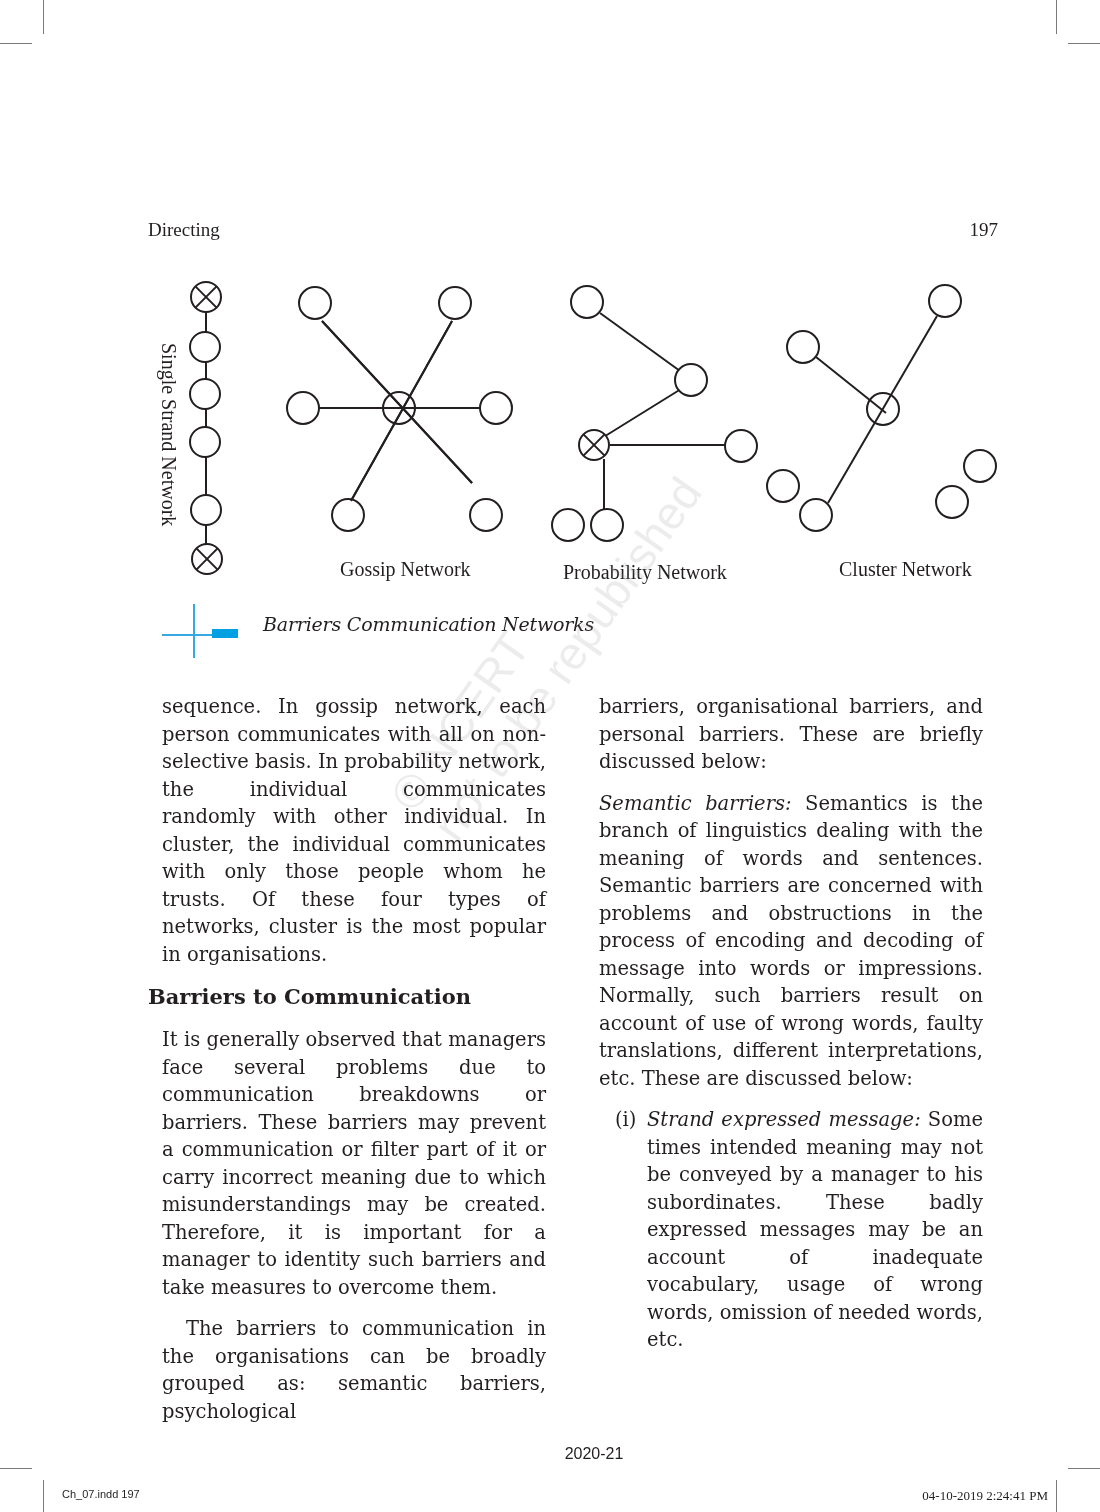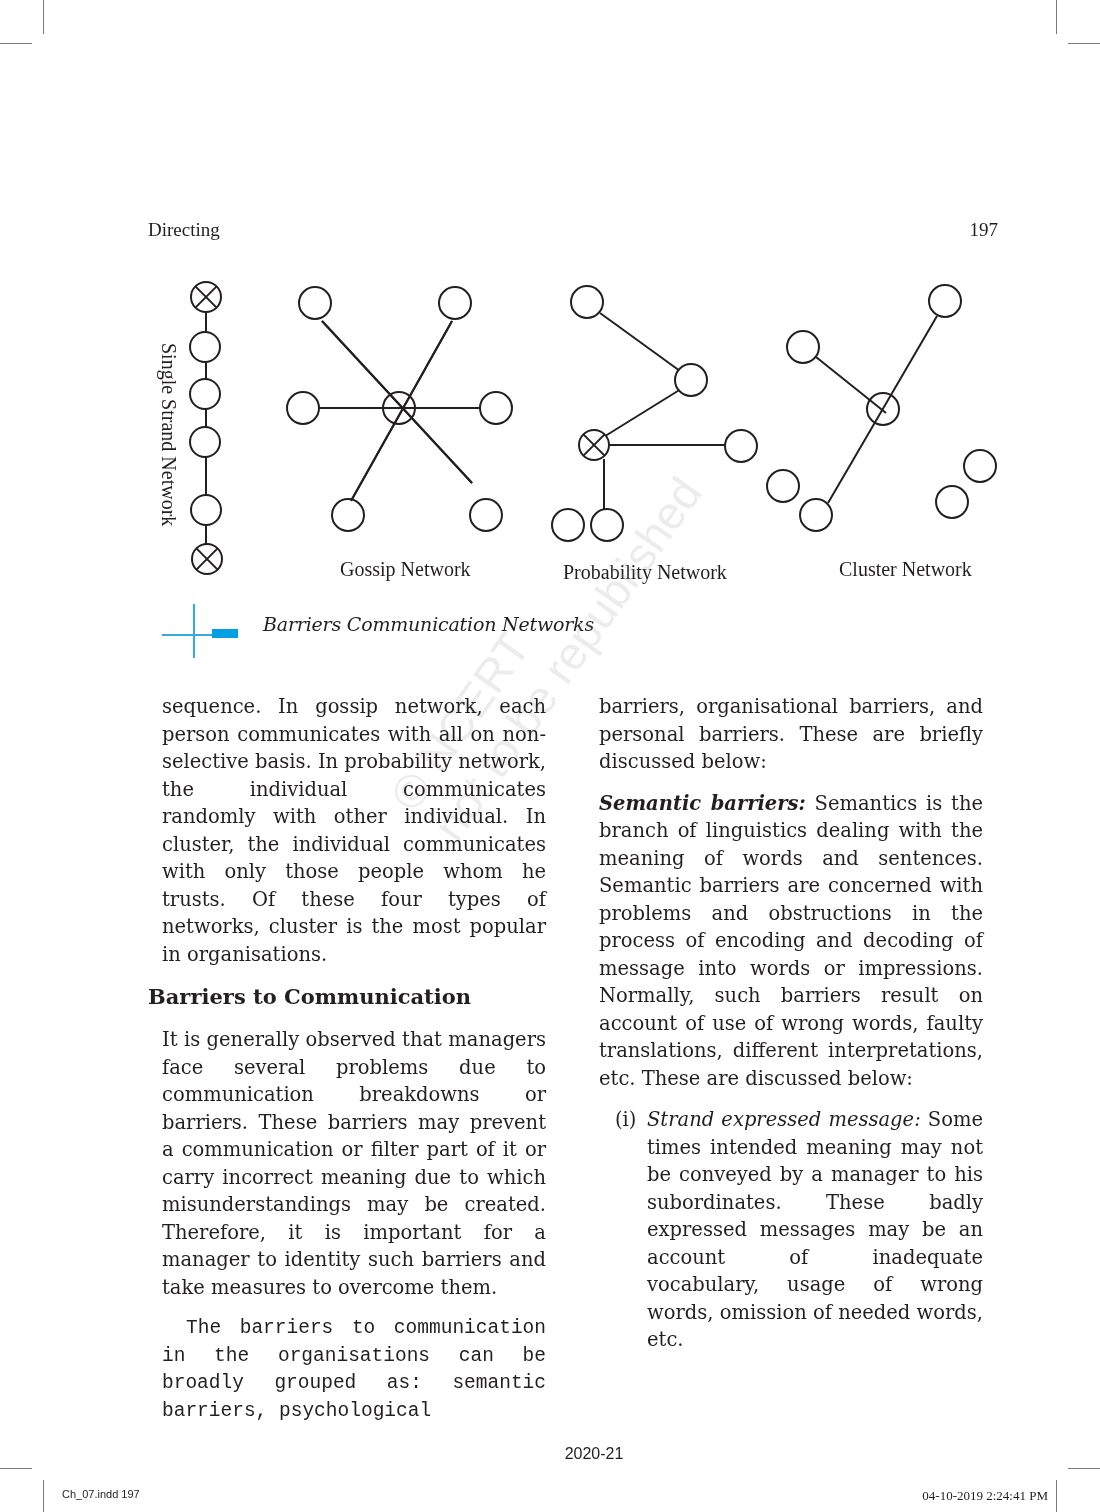--- a/index.html
+++ b/index.html
@@ -25,23 +25,23 @@
   .caption-mark-h { position: absolute; left: 2px; top: 30px; width: 52px; height: 2px; background: #35a9e1; }
   .caption-mark-block { position: absolute; left: 52px; top: 25px; width: 26px; height: 9px; background: #00a0e3; }
   .caption-text { position: absolute; left: 103px; top: 9px; font-family: "DejaVu Serif", serif;
                   font-style: italic; font-size: 19px; color: #231f20; white-space: nowrap; letter-spacing: -0.2px; }
 
   .col { position: absolute; top: 679px; width: 412px; font-family: "DejaVu Serif", serif;
          font-size: 19.5px; line-height: 27.5px; color: #231f20; text-align: justify; }
   .col.left { left: 148px; }
   .col.right { left: 585px; }
   .col p { margin: 14px; }
-  .col p.indent { text-indent: 24px; font-family: Liberation Mono, monospace; }
+  .col p.indent { text-indent: 24px; }
   .heading { font-weight: bold; font-size: 21px; line-height: 30px; margin: 14px 0 0 0; text-align: left; }
-  .semantic-lead { font-weight: bold; font-style: italic; }
+  .semantic-lead { font-weight: normal; font-style: italic; }
   .gap { margin-top: 6px !important; }
   .list-item { position: relative; padding-left: 48px; }
   .list-item .num { position: absolute; left: 16px; top: 0; }
   .list-item .term { font-style: italic; }
 
   .watermark { position: absolute; left: 380px; top: 790px; font-family: "Liberation Sans", sans-serif;
                font-size: 46px; color: rgba(150,150,150,0.18); transform: rotate(-55deg);
                transform-origin: left top; white-space: nowrap; pointer-events: none; line-height: 52px; }
 
   .footer-year { position: absolute; left: 0; width: 1100px; top: 1445px; text-align: center;

